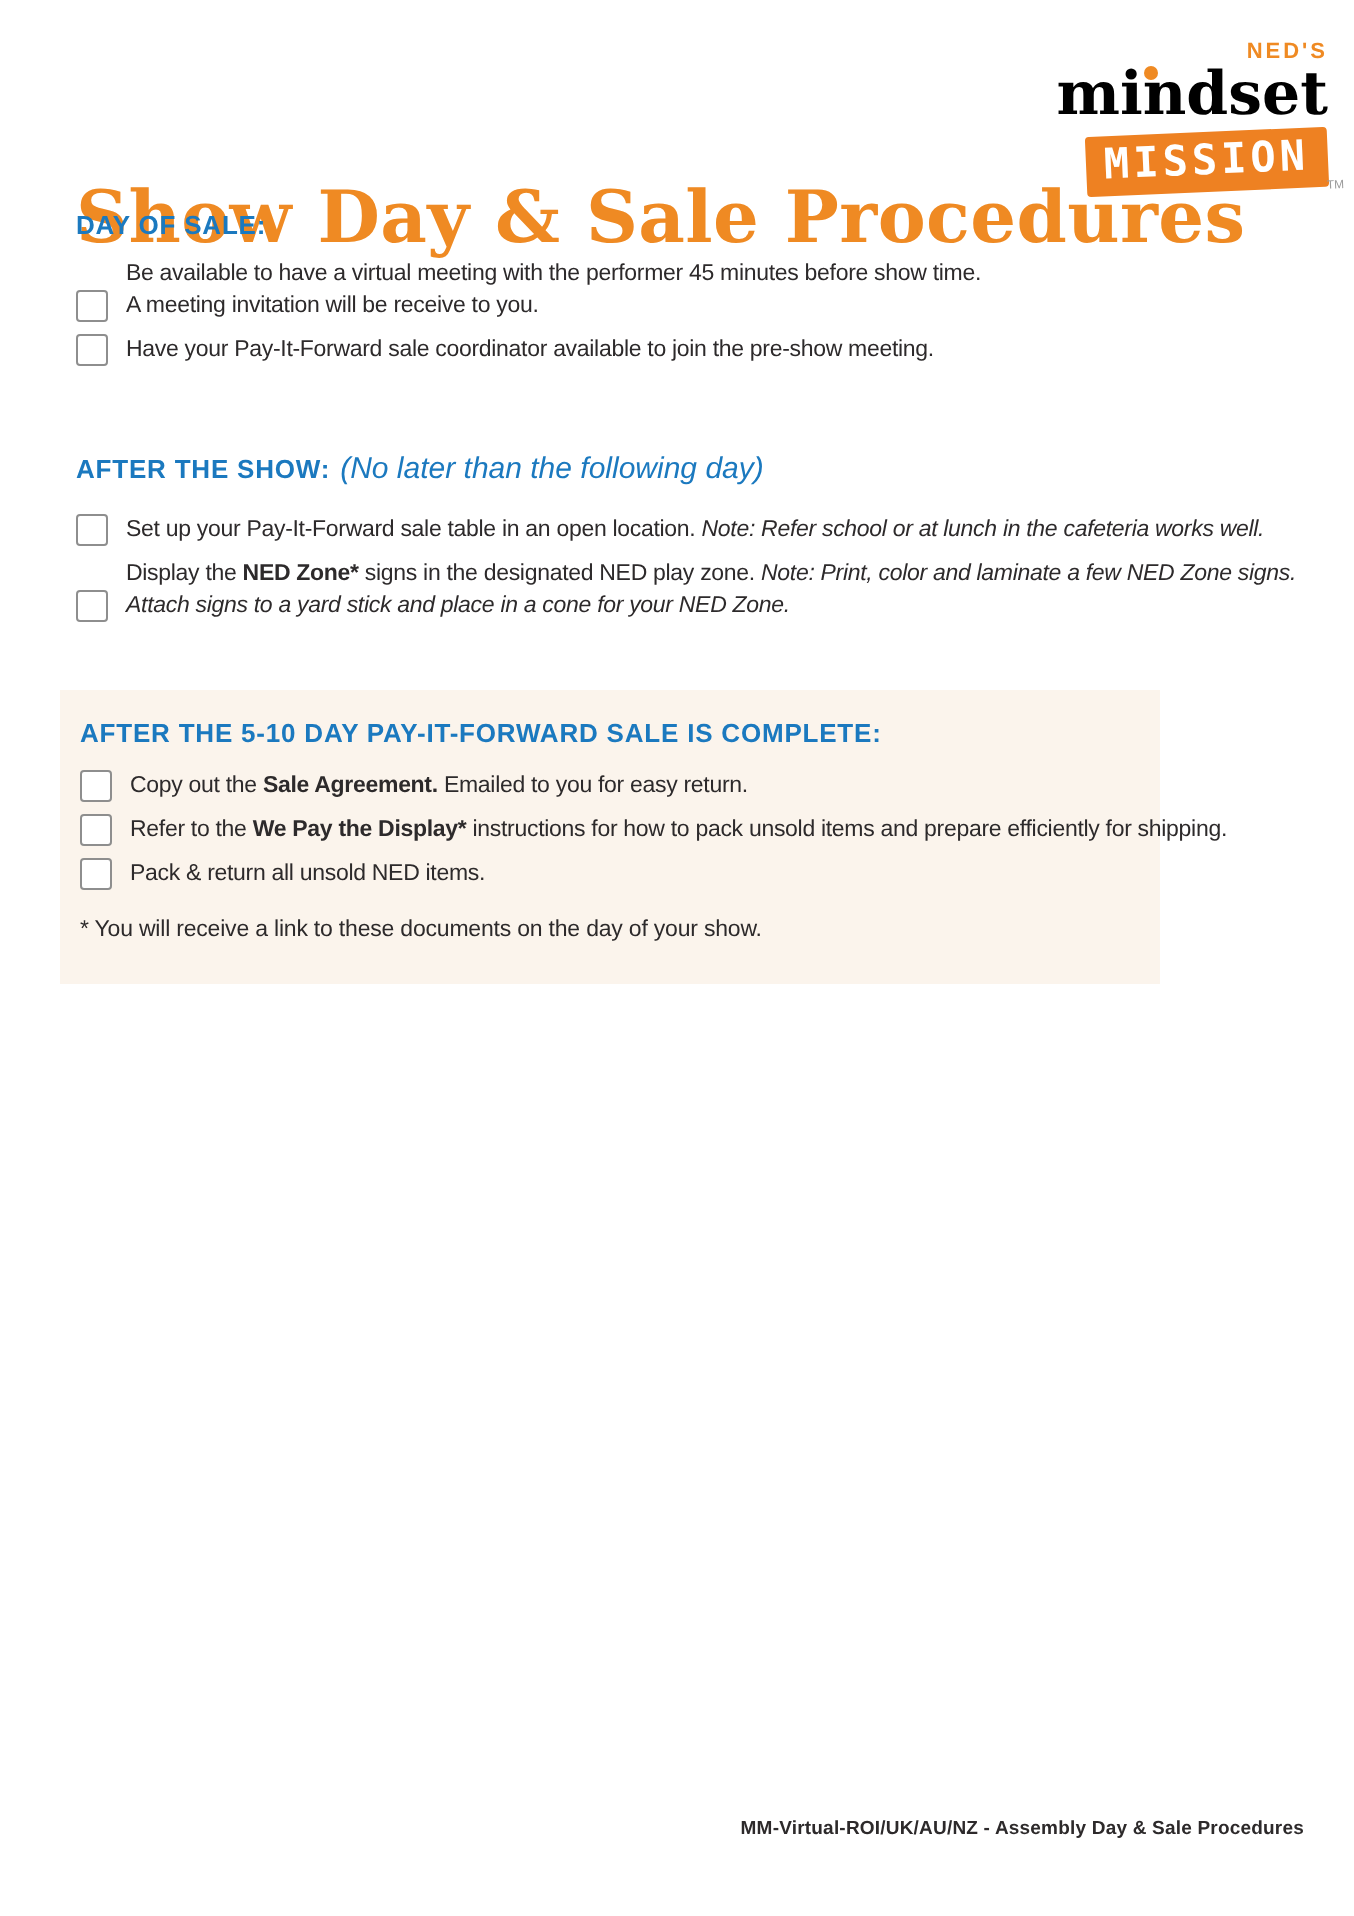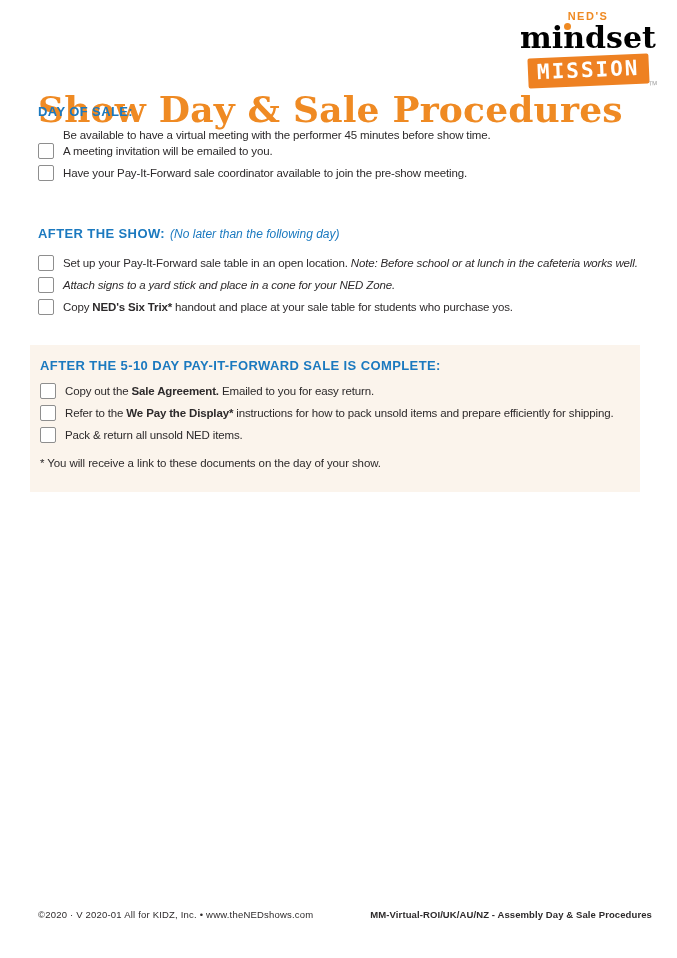--- a/index.html
+++ b/index.html
@@ -4,42 +4,42 @@
 <style>
   html,body{margin:0;padding:0;background:#ffffff;}
   .page{position:relative;width:677px;height:958px;background:#ffffff;
         font-family:"Liberation Sans",sans-serif;color:#2d2a2b;overflow:hidden;}
 
   .title{position:absolute;left:38px;top:48px;white-space:nowrap;
          font-family:"DejaVu Serif",serif;font-weight:700;font-size:36px;
          color:#ef8a23;letter-spacing:0.2px;margin-top:40px;}
 
   
-  .logo{position:absolute;left:512px;top:10px;width:152px;text-align:center;}
+  .logo{position:absolute;left:512px;top:20px;width:152px;text-align:right;}
   .logo-neds{font-size:11px;font-weight:700;color:#ef8a23;letter-spacing:1.5px;}
   .logo-mindset{position:relative;display:inline-block;font-family:"DejaVu Serif",serif;
                 font-weight:700;font-size:30px;line-height:1.05;color:#000000;letter-spacing:0;}
   .logo-idot{position:absolute;left:44px;top:1px;width:7px;height:7px;border-radius:50%;
              background:#ef8a23;}
   .logo-mission{display:inline-block;margin-top:2px;background:#ee8122;color:#ffffff;
                 font-family:"DejaVu Sans Mono",monospace;font-weight:700;font-size:21px;
                 letter-spacing:2px;padding:2px 9px 4px 9px;border-radius:2px;
                 transform:rotate(-2.5deg);position:relative;}
   .logo-tm{position:absolute;right:-8px;bottom:-3px;font-size:6px;color:#9b9b9b;
            letter-spacing:0;font-family:"Liberation Sans",sans-serif;font-weight:400;}
 
   
   .section{position:absolute;left:38px;width:620px;}
   .s1{top:104px;}
   .s2{top:226px;}
-  .box{position:absolute;left:30px;top:345px;width:610px;height:147px;background:#fbf4ec;}
+  .box{position:absolute;left:30px;top:345px;width:550px;height:147px;background:#fbf4ec;}
   .s3{position:absolute;left:10px;top:13px;width:592px;}
 
   .heading{font-size:13px;font-weight:700;color:#1b79bf;letter-spacing:0.4px;white-space:nowrap;}
-  .h-note{font-weight:400;font-style:italic;letter-spacing:0;font-size:12px;margin-left:5px;}
+  .h-note{font-weight:400;font-style:italic;letter-spacing:0;font-size:15px;margin-left:5px;}
 
   .list{margin-top:8px;}
   .s2 .list{margin-top:14px;}
   .s3 .list{margin-top:10px;}
 
   .row{display:flex;align-items:flex-end;margin-bottom:6px;}
   .checkbox{flex:0 0 auto;width:14px;height:14px;border:1.5px solid #8e8e8e;border-radius:2px;
             background:#ffffff;margin-right:9px;margin-top:0px;}
   .item-text{font-size:11.5px;line-height:16px;letter-spacing:-0.15px;}
   .line{min-height:16px;white-space:nowrap;}
@@ -79,53 +79,48 @@
 
   <div class="section s1">
     <div class="heading">
       <span class="h-main">DAY OF SALE:</span><span class="h-note"></span>
     </div>
     <div class="list">
         <div class="row">
           <span class="checkbox"></span>
           <div class="item-text">
             <div class="line"><span class="seg-n">Be available to have a virtual meeting with the performer 45 minutes before show time.</span></div>
-            <div class="line"><span class="seg-n">A meeting invitation will be emailed to you.</span></div>
+            <div class="line"><span class="seg-n">A meeting invitation will be receive to you.</span></div>
           </div>
         </div>
         <div class="row">
           <span class="checkbox"></span>
           <div class="item-text">
             <div class="line"><span class="seg-n">Have your Pay-It-Forward sale coordinator available to join the pre-show meeting.</span></div>
           </div>
         </div>
       </div>
   </div>
 
   <div class="section s2">
     <div class="heading">
       <span class="h-main">AFTER THE SHOW:</span><span class="h-note">(No later than the following day)</span>
     </div>
     <div class="list">
         <div class="row">
           <span class="checkbox"></span>
           <div class="item-text">
-            <div class="line"><span class="seg-n">Set up your Pay-It-Forward sale table in an open location. </span><span class="seg-i">Note: Before school or at lunch in the cafeteria works well.</span></div>
+            <div class="line"><span class="seg-n">Set up your Pay-It-Forward sale table in an open location. </span><span class="seg-i">Note: Refer school or at lunch in the cafeteria works well.</span></div>
           </div>
         </div>
         <div class="row">
           <span class="checkbox"></span>
           <div class="item-text">
+            <div class="line"><span class="seg-n">Display the </span><span class="seg-b">NED Zone</span><span class="seg-sup">*</span><span class="seg-n"> signs in the designated NED play zone. </span><span class="seg-i">Note: Print, color and laminate a few NED Zone signs.</span></div>
             <div class="line"><span class="seg-i">Attach signs to a yard stick and place in a cone for your NED Zone.</span></div>
-          </div>
-        </div>
-        <div class="row">
-          <span class="checkbox"></span>
-          <div class="item-text">
-            <div class="line"><span class="seg-n">Copy </span><span class="seg-b">NED's  Six Trix</span><span class="seg-sup">*</span><span class="seg-n"> handout and place at your sale table for students who purchase yos.</span></div>
           </div>
         </div>
       </div>
   </div>
 
   <div class="box">
     <div class="section s3">
       <div class="heading">
         <span class="h-main">AFTER THE 5-10 DAY PAY-IT-FORWARD SALE IS COMPLETE:</span><span class="h-note"></span>
       </div>
@@ -146,16 +141,15 @@
             <span class="checkbox"></span>
             <div class="item-text">
               <div class="line"><span class="seg-n">Pack &amp; return all unsold NED items.</span></div>
             </div>
           </div>
         </div>
       <div class="footnote">* You will receive a link to these documents on the day of your show.</div>
     </div>
   </div>
 
-  <div class="footer-left">©2020 ·  V 2020-01  All for KIDZ, Inc.   •   www.theNEDshows.com</div>
   <div class="footer-right">MM-Virtual-ROI/UK/AU/NZ - Assembly Day &amp; Sale Procedures</div>
 
 </div>
 
 </body></html>

